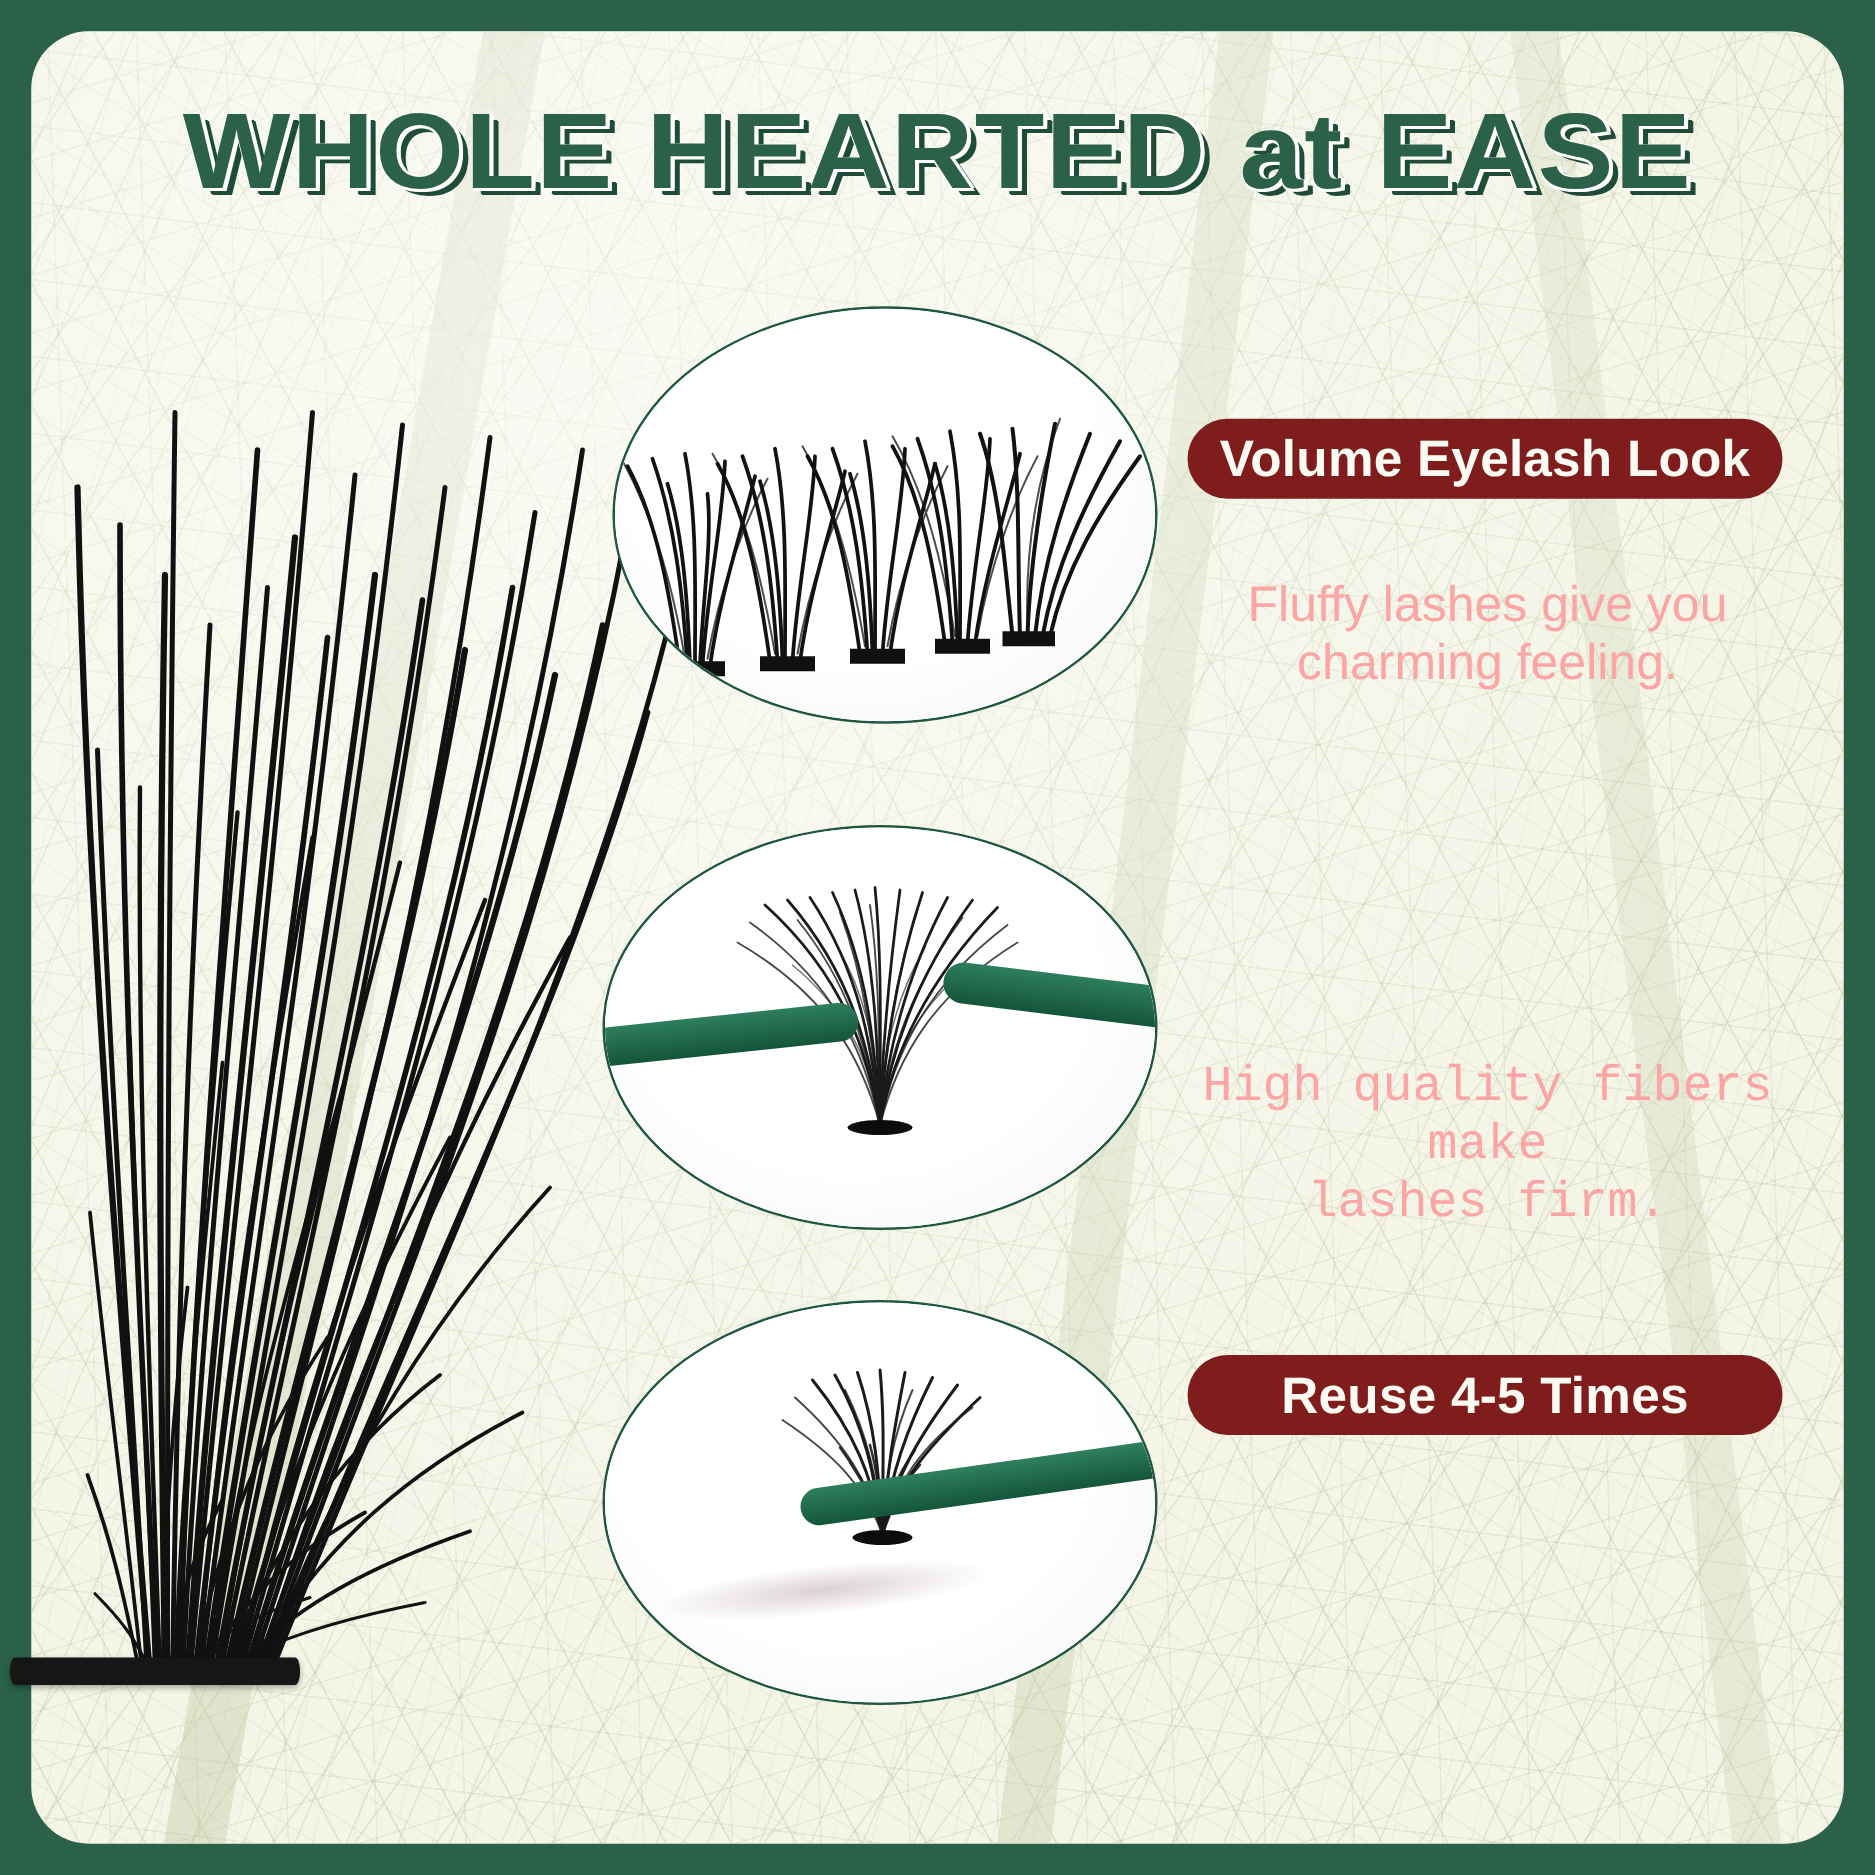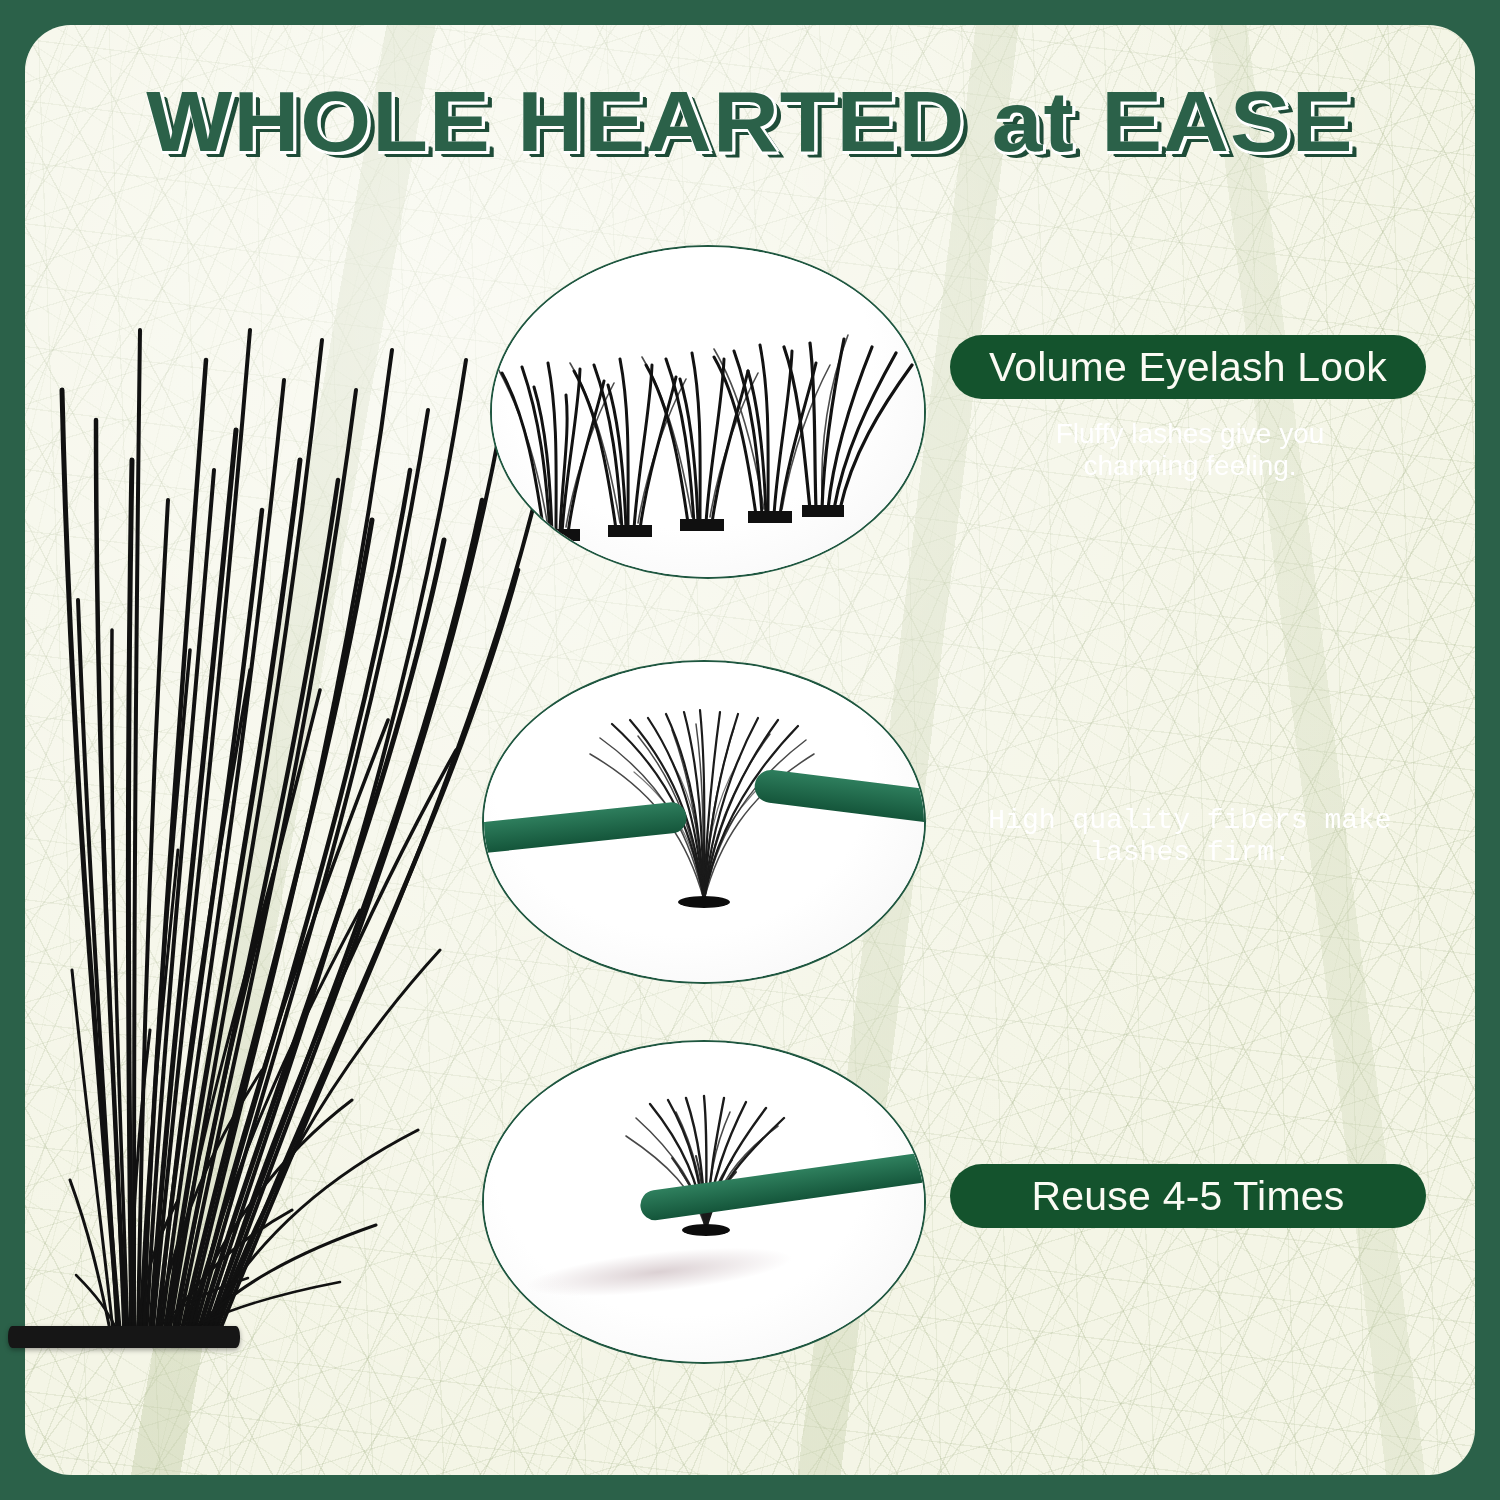--- a/index.html
+++ b/index.html
@@ -89,41 +89,42 @@
   .oval .shade{
     position:absolute;inset:0;
     background:radial-gradient(ellipse at 45% 35%, #ffffff 55%, #f2f2f2 100%);
   }
 
   
   .badge{
     position:absolute;
     height:64px;
     border-radius:34px;
-    background:#14532d;
+    background:#7f1d1d;
     display:flex;align-items:center;justify-content:center;
     color:#FBFBF4;
-    font-weight:normal;
+    font-weight:bold;
     font-size:41px;
     letter-spacing:.2px;
     white-space:nowrap;
     padding:0 26px;
     box-sizing:border-box;
   }
   .badge1{left:950px;top:335px;width:476px;}
   .badge2{left:950px;top:722px;width:476px;}
-  .badge3{left:950px;top:1164px;width:476px;}
+  .badge3{left:950px;top:1084px;width:476px;}
 
   .desc{
     position:absolute;
     text-align:center;
-    color:#ffffff;
-    font-size:28px;
+    color:#fca5a5;
+    font-size:40px;
     line-height:1.16;
     white-space:pre-line;
+    margin-top:43px;
   }
   .desc1{left:940px;top:418px;width:500px;}
   .desc2{left:940px;top:805px;width:500px;font-family:Liberation Mono, monospace;}
   .desc3{left:912px;top:1203px;width:548px;}
 
   
   .lashfan{position:absolute;left:0px;top:270px;width:560px;height:1100px;}
   .lashfan svg{display:block;width:100%;height:100%;}
   .lashband{
     position:absolute;left:8px;top:1326px;width:232px;height:22px;

